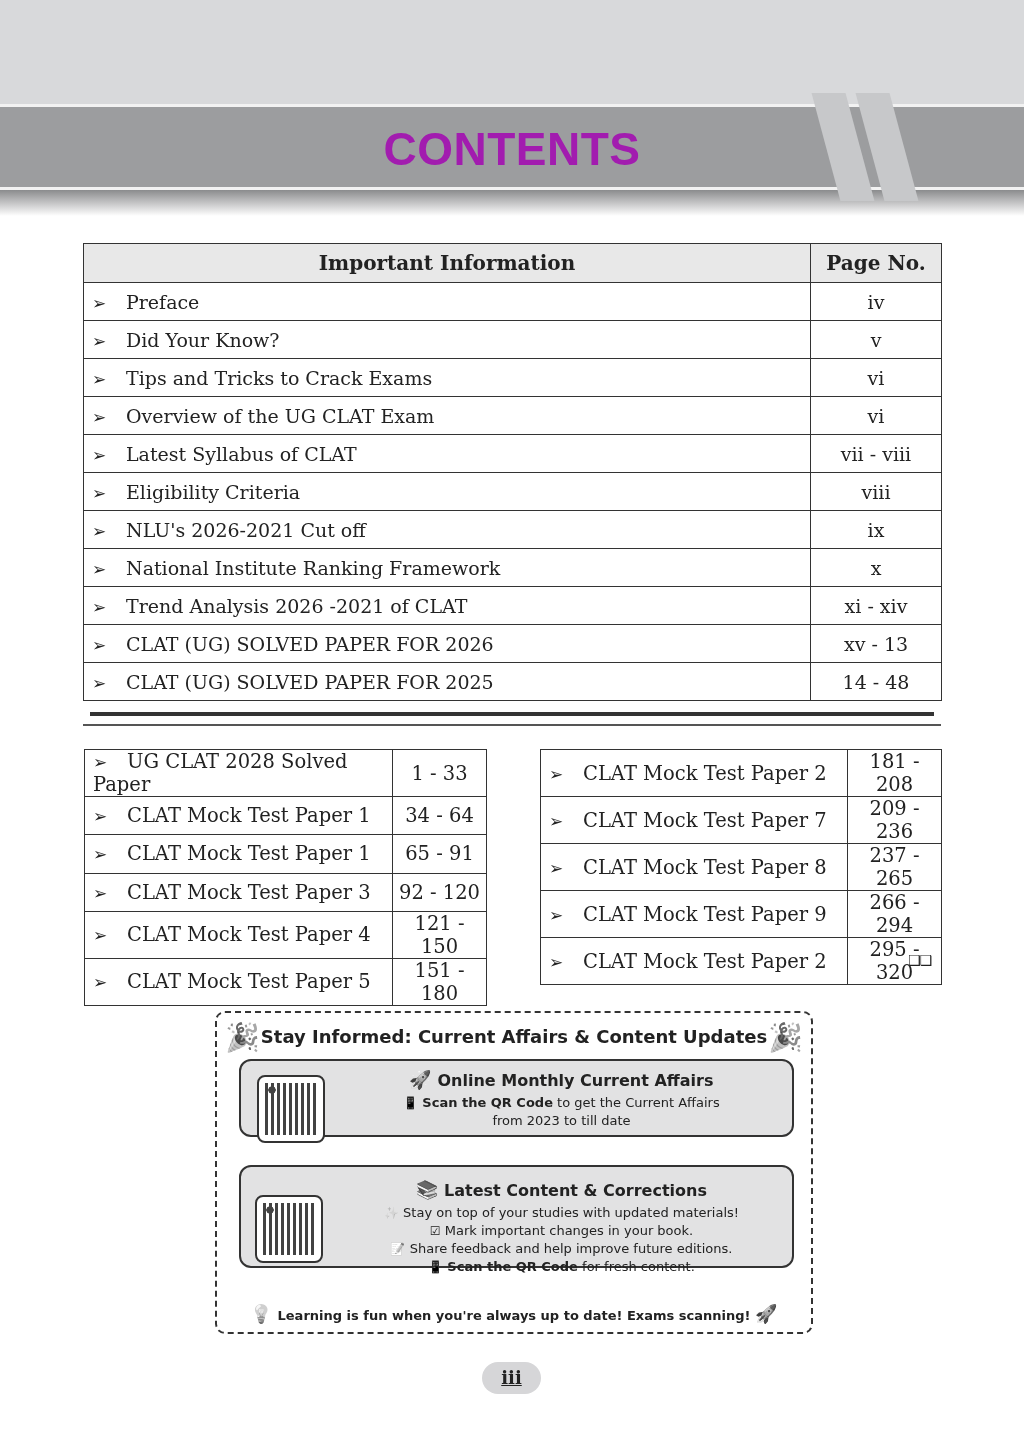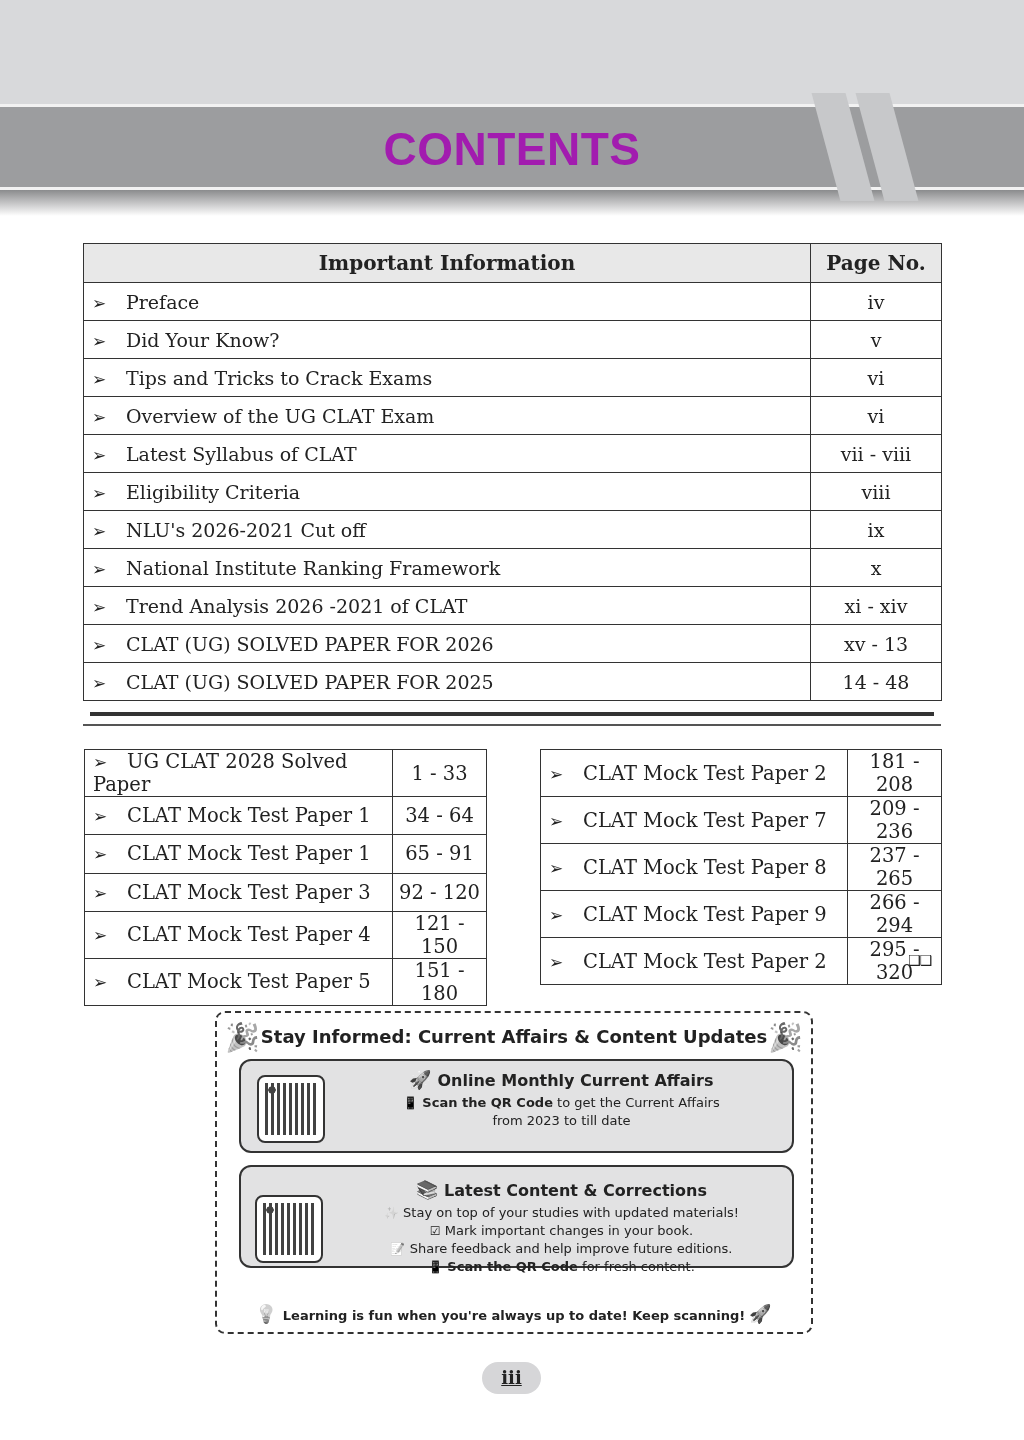--- a/index.html
+++ b/index.html
@@ -39,21 +39,21 @@
   .right-table td.pg { width: 94px; }
   .end-marks { position: absolute; left: 908px; top: 952px; font-family: "DejaVu Sans", sans-serif; font-size: 14px; letter-spacing: -1px; }
 
   .info-box { position: absolute; left: 215px; top: 1011px; width: 598px; height: 323px;
     border: 2px dashed #333; border-radius: 10px; font-family: "DejaVu Sans", sans-serif; }
   .info-title { position: absolute; left: 0; top: 13px; width: 100%; text-align: center; font-weight: bold; font-size: 18px; }
   .emoji { display: inline-block; font-size: 18px; filter: grayscale(1); }
   .party-left { position: absolute; left: 8px; top: 8px; font-size: 28px; filter: grayscale(1); }
   .party-right { position: absolute; right: 8px; top: 8px; font-size: 28px; filter: grayscale(1); }
   .card { position: absolute; left: 22px; width: 555px; background: #e2e2e3; border: 2px solid #333; border-radius: 12px; }
-  .card1 { top: 46px; height: 94px; }
+  .card1 { top: 46px; height: 78px; }
   .card2 { top: 152px; height: 103px; padding-left: 22px; }
   .qr { position: absolute; width: 68px; height: 68px; border: 2px solid #333; border-radius: 8px; background: #fff; padding: 6px; }
   .card1 .qr { left: 16px; top: 14px; }
   .card2 .qr { left: 14px; top: 28px; }
   .qr-inner { width: 100%; height: 100%;
     background:
       radial-gradient(circle, #222 35%, transparent 40%) 0 0/14px 14px no-repeat,
       repeating-linear-gradient(90deg, #222 0 3px, transparent 3px 6px),
       repeating-linear-gradient(0deg, #fff 0 2px, transparent 2px 5px);
     opacity: 0.85; }
@@ -213,18 +213,18 @@
       <div class="card-heading"><span class="emoji">📚</span> <span>Latest Content &amp; Corrections</span></div>
       <div><span class="emoji" style="font-size:12px">✨</span> <span>Stay on top of your studies with updated materials!</span></div>
       <div><span class="emoji" style="font-size:12px">☑</span> <span>Mark important changes in your book.</span></div>
       <div><span class="emoji" style="font-size:12px">📝</span> <span>Share feedback and help improve future editions.</span></div>
       <div><span class="emoji" style="font-size:12px">📱</span> <b>Scan the QR Code</b><span> for fresh content.</span></div>
     </div>
   </div>
 
   <div class="footer-line">
     <span class="emoji">💡</span>
-    <span>Learning is fun when you're always up to date! Keep scanning!</span>
+    <span>Learning is fun when you're always up to date! Exams scanning!</span>
     <span class="emoji">🚀</span>
   </div>
 </div>
 
 <div class="page-no">iii</div>
 
 </body></html>

